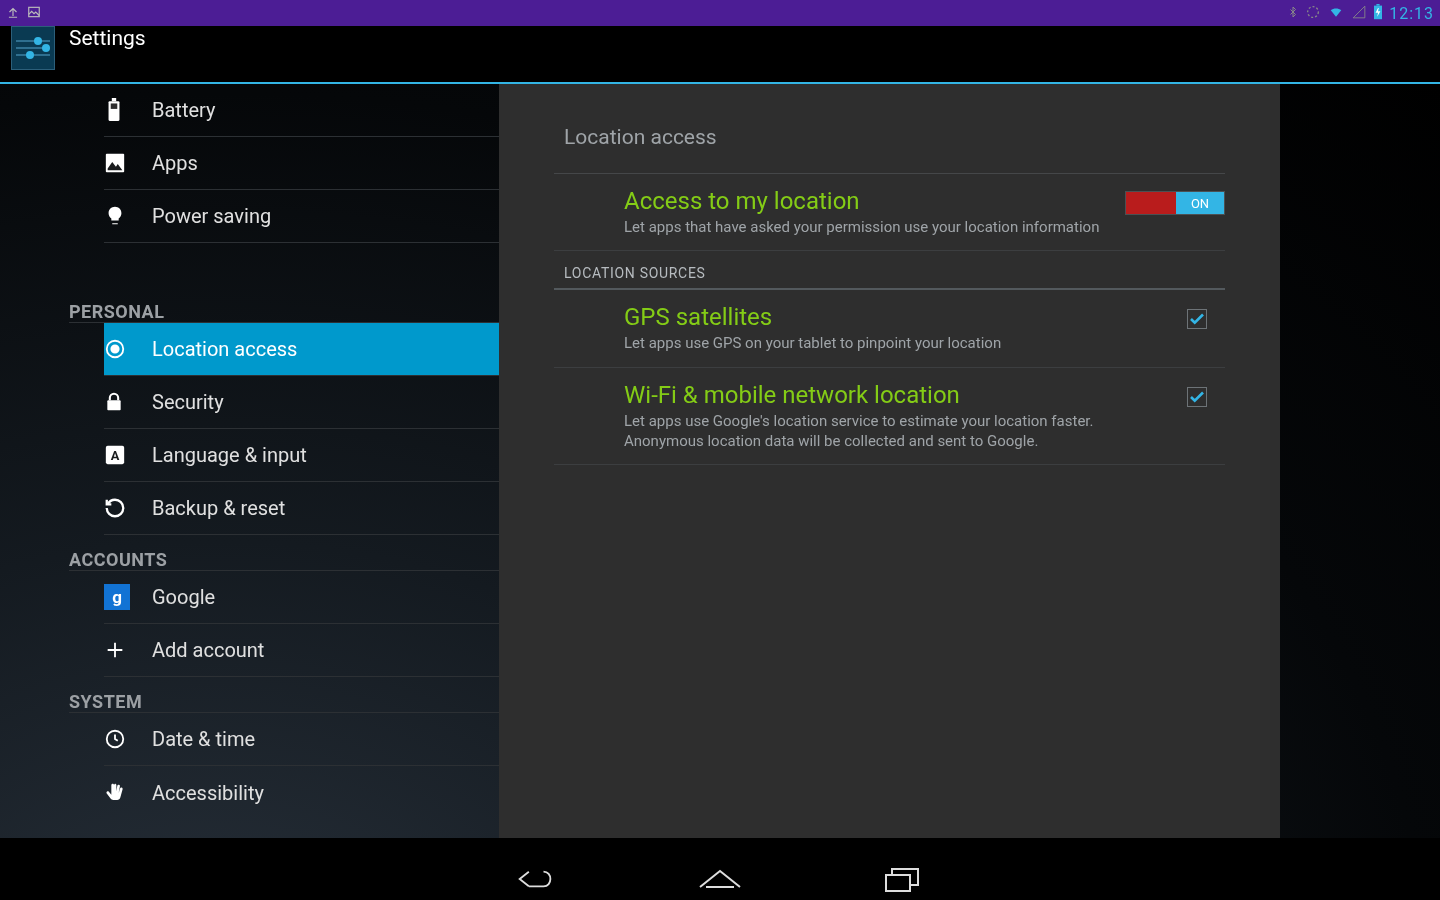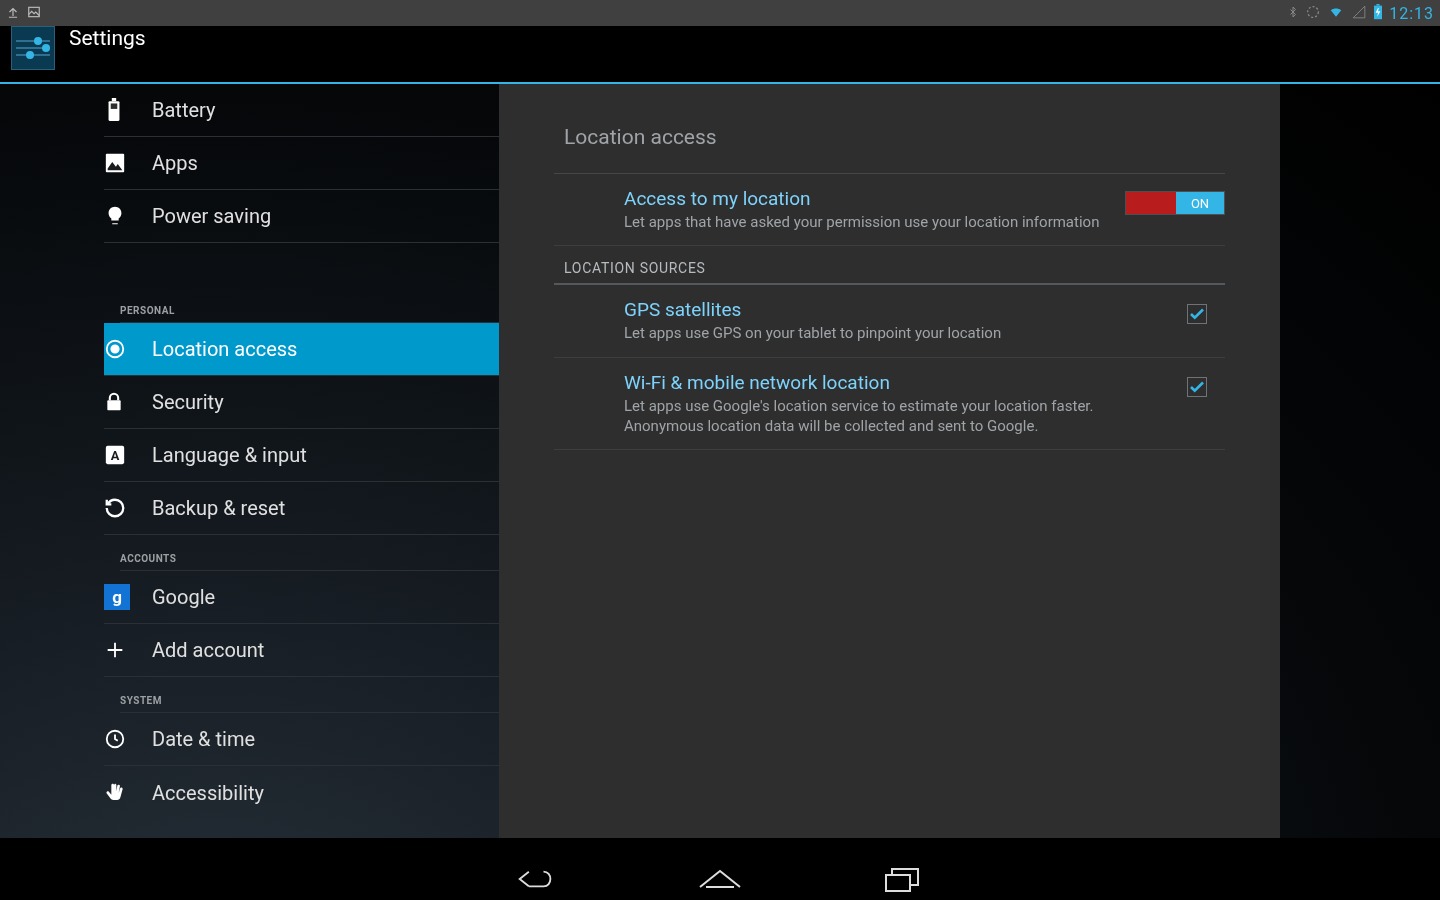--- a/index.html
+++ b/index.html
@@ -1,19 +1,19 @@
 <!DOCTYPE html>
 <html><head>
 <meta charset="utf-8">
 <style>
 html,body{margin:0;padding:0;width:1440px;height:900px;background:#000;font-family:Roboto,"Helvetica Neue",Arial,sans-serif;color:#e6e6e6;overflow:hidden}
 *{box-sizing:border-box}
 
 
-#status-bar{height:26px;background:#404040;display:flex;justify-content:space-between;align-items:center;padding:8px 6px;font-size:13px;color:#9aa0a3}
+#status-bar{height:26px;background:#4c1d95;display:flex;justify-content:space-between;align-items:center;padding:8px 6px;font-size:13px;color:#9aa0a3}
 #status-left,#status-right{display:flex;align-items:center;gap:6px}
 #status-right{color:#bfc7cb}
 .clock{color:#33b5e5;font-size:16px;letter-spacing:1px}
 
 
 #action-bar{height:58px;background:#000;display:flex;align-items:flex-start;border-bottom:2px solid #33b5e5;padding-left:11px}
 #app-icon{width:44px;height:44px;border:1px solid #2c5f7a;background:#0a3a52;display:flex;flex-direction:column;justify-content:center;padding:3px 4px;gap:5px}
 .slider-line{height:2px;background:#2f6f8f;position:relative}
 .slider-dot{position:absolute;top:-3px;width:8px;height:8px;border-radius:50%;background:#33b5e5}
 #action-title{font-size:21px;color:#fff;margin-left:14px}
@@ -24,30 +24,30 @@
 
 #left{width:499px;height:100%;overflow:hidden}
 .left-inner{padding-top:0}
 .sidebar-item{margin-left:104px;height:53px;display:flex;align-items:center;border-bottom:1px solid #2c3034;cursor:pointer}
 .sidebar-item:last-of-type{border-bottom:none}
 .sidebar-item .icon{width:48px;display:flex;justify-content:flex-start;align-items:center}
 .sidebar-item .lbl{font-size:20px;color:#e0e0e0}
 .sidebar-item.sel{background:#0099cc;margin-left:104px}
 .sidebar-item.sel .lbl{color:#fff}
 .spacer{height:44px}
-.cat{margin-left:120px;height:36px;display:flex;align-items:flex-end;padding-bottom:6px;border-bottom:1px solid #2c3034;color:#9ca0a4;font-size:10px;font-weight:bold;letter-spacing:0.5px}
+.cat{margin-left:69px;height:36px;display:flex;align-items:flex-end;border-bottom:1px solid #2c3034;color:#9ca0a4;font-size:18px;font-weight:bold;letter-spacing:0.5px}
 
 
 #right{width:781px;height:100%;background:#2e2e2e;margin-top:0;padding-top:31px}
 #right-inner{padding:0 55px 0 55px}
 .right-title{color:#9fa4a8;font-size:21px;padding:10px 10px 24px 10px}
 .section-bar{height:1px;background:#454749;margin:0}
 .setting{display:flex;justify-content:space-between;align-items:flex-start;padding:13px 0 13px 70px;border-bottom:1px solid #3c3e40}
 .setting .text{max-width:520px}
-.set-title{font-size:19px;color:#7dd3fc;margin-bottom:2px}
+.set-title{font-size:24px;color:#84cc16;margin-bottom:2px}
 .set-sub{font-size:15px;color:#9fa4a8;line-height:1.35}
 .cat-head{padding:14px 0 7px 10px;color:#b7bcc0;font-size:14px;font-weight:normal;letter-spacing:0.7px;border-bottom:2px solid #53595d}
 
 .toggle{width:100px;height:24px;background:#b91c1c;display:flex;align-items:center;border:1px solid #4c5053;margin-top:4px}
 .toggle .knob{width:48px;height:22px;background:#33b5e5;color:#fff;font-size:13px;display:flex;align-items:center;justify-content:center;margin-left:50px}
 
 .check{width:20px;height:20px;border:1px solid #6d7377;background:#2e2e2e;display:flex;align-items:center;justify-content:center;margin-top:6px;margin-right:18px;cursor:pointer}
 .check svg{stroke:#33b5e5}
 
 

